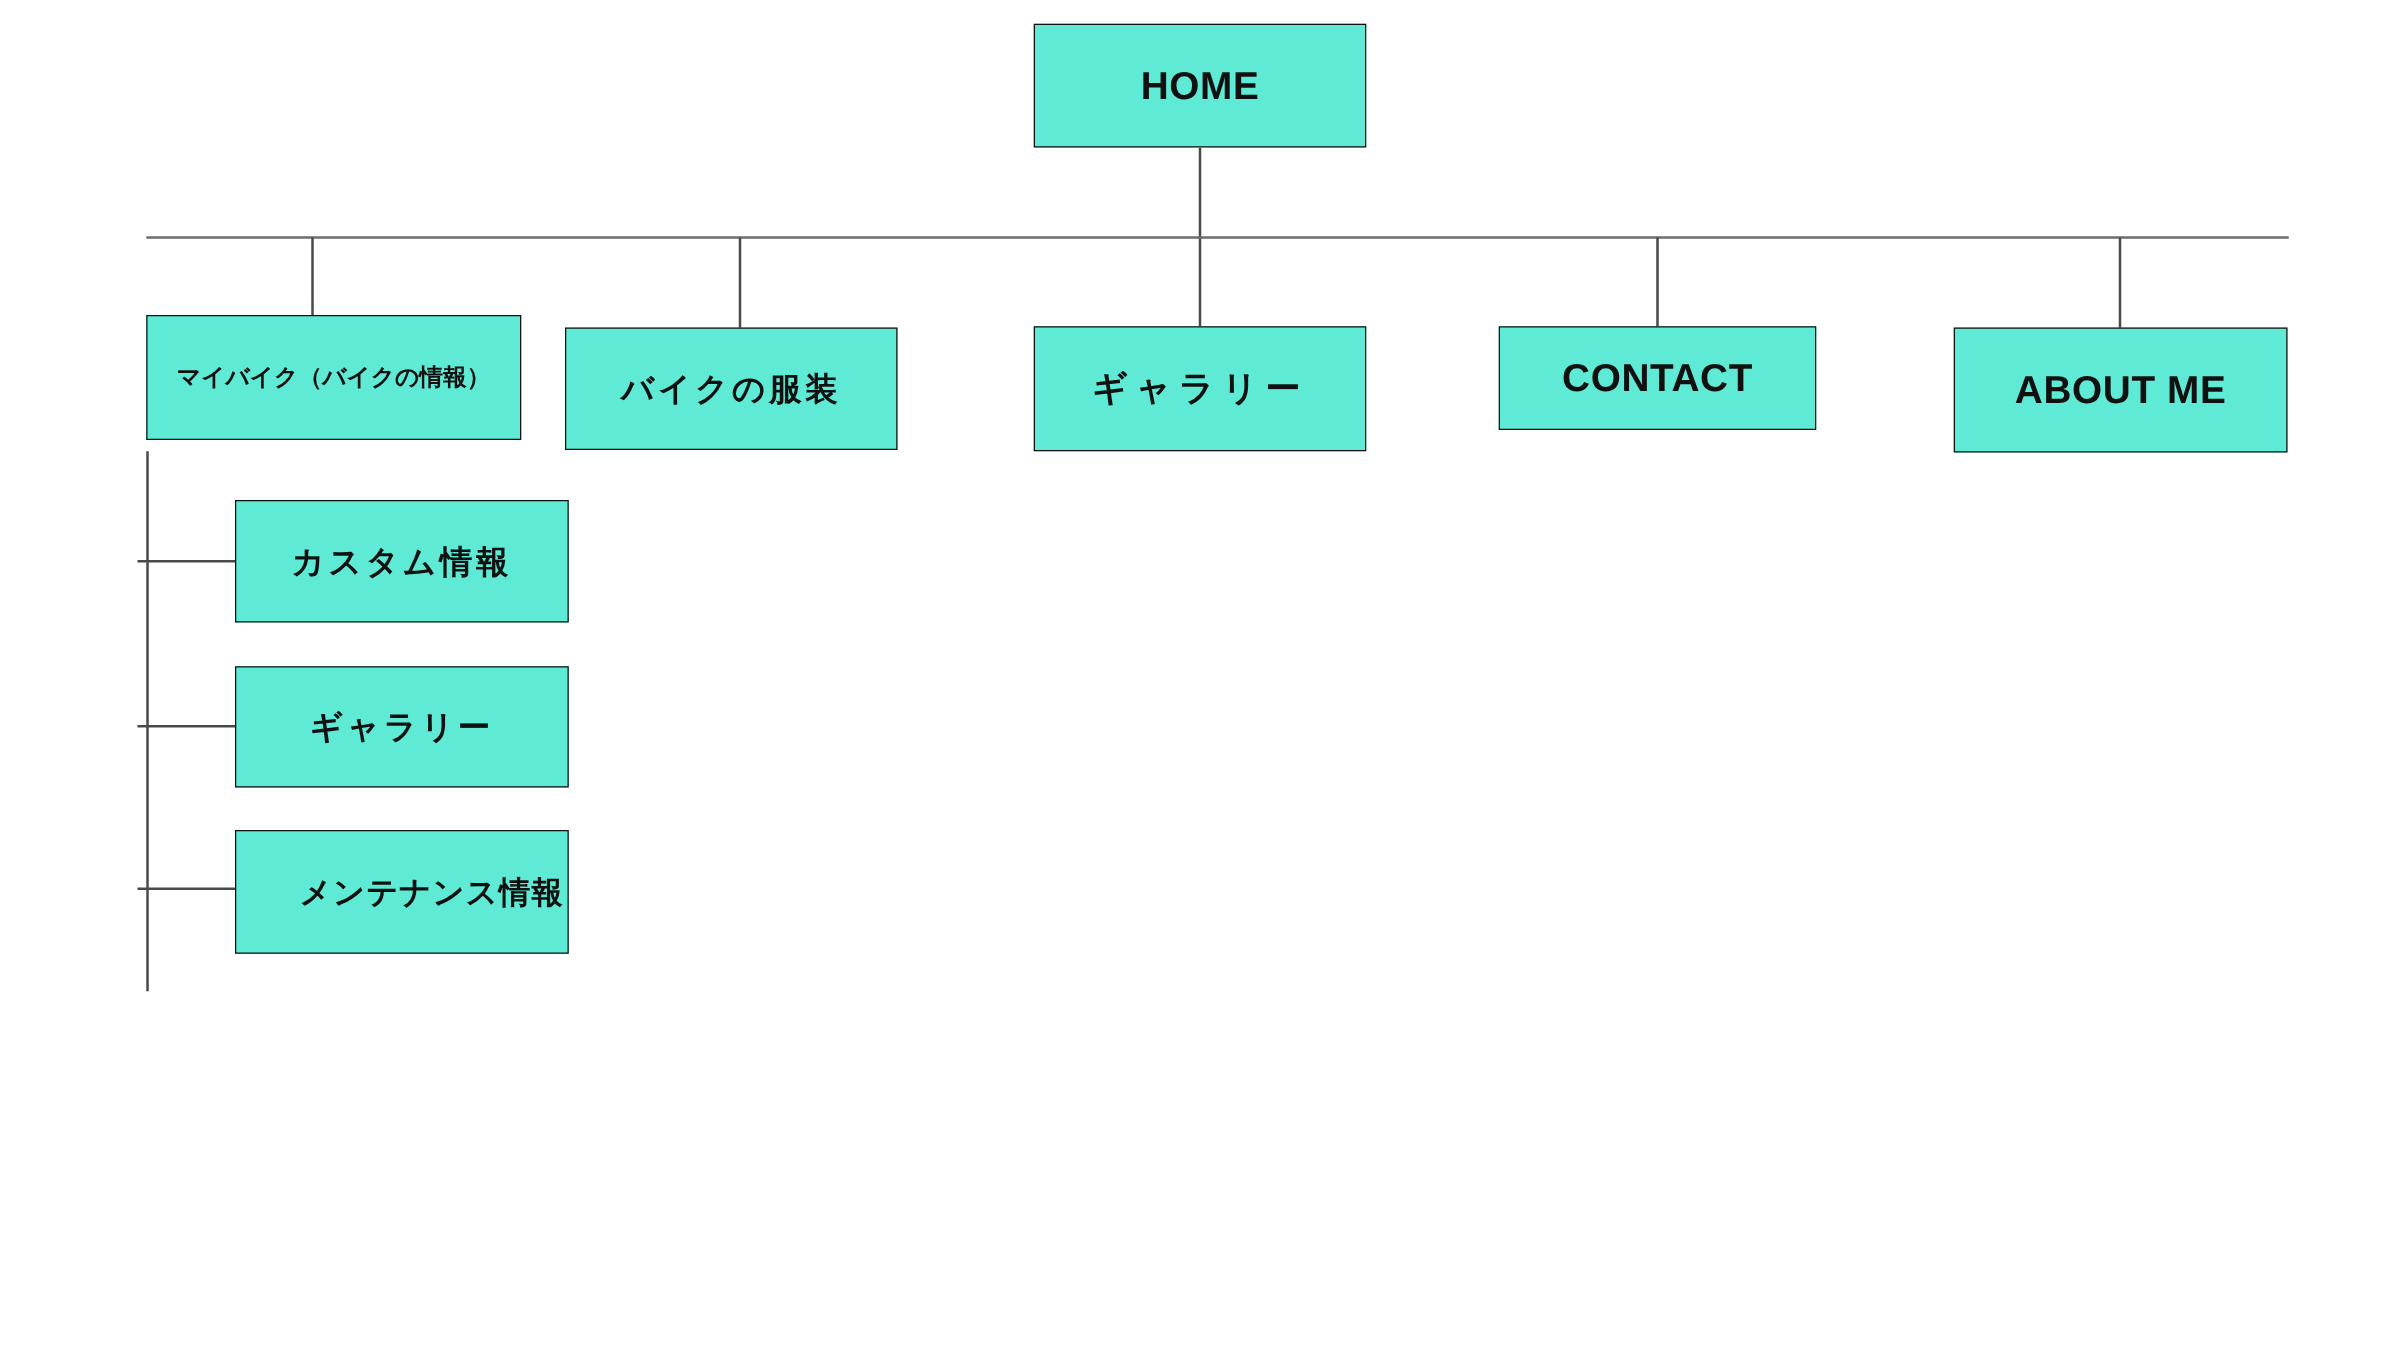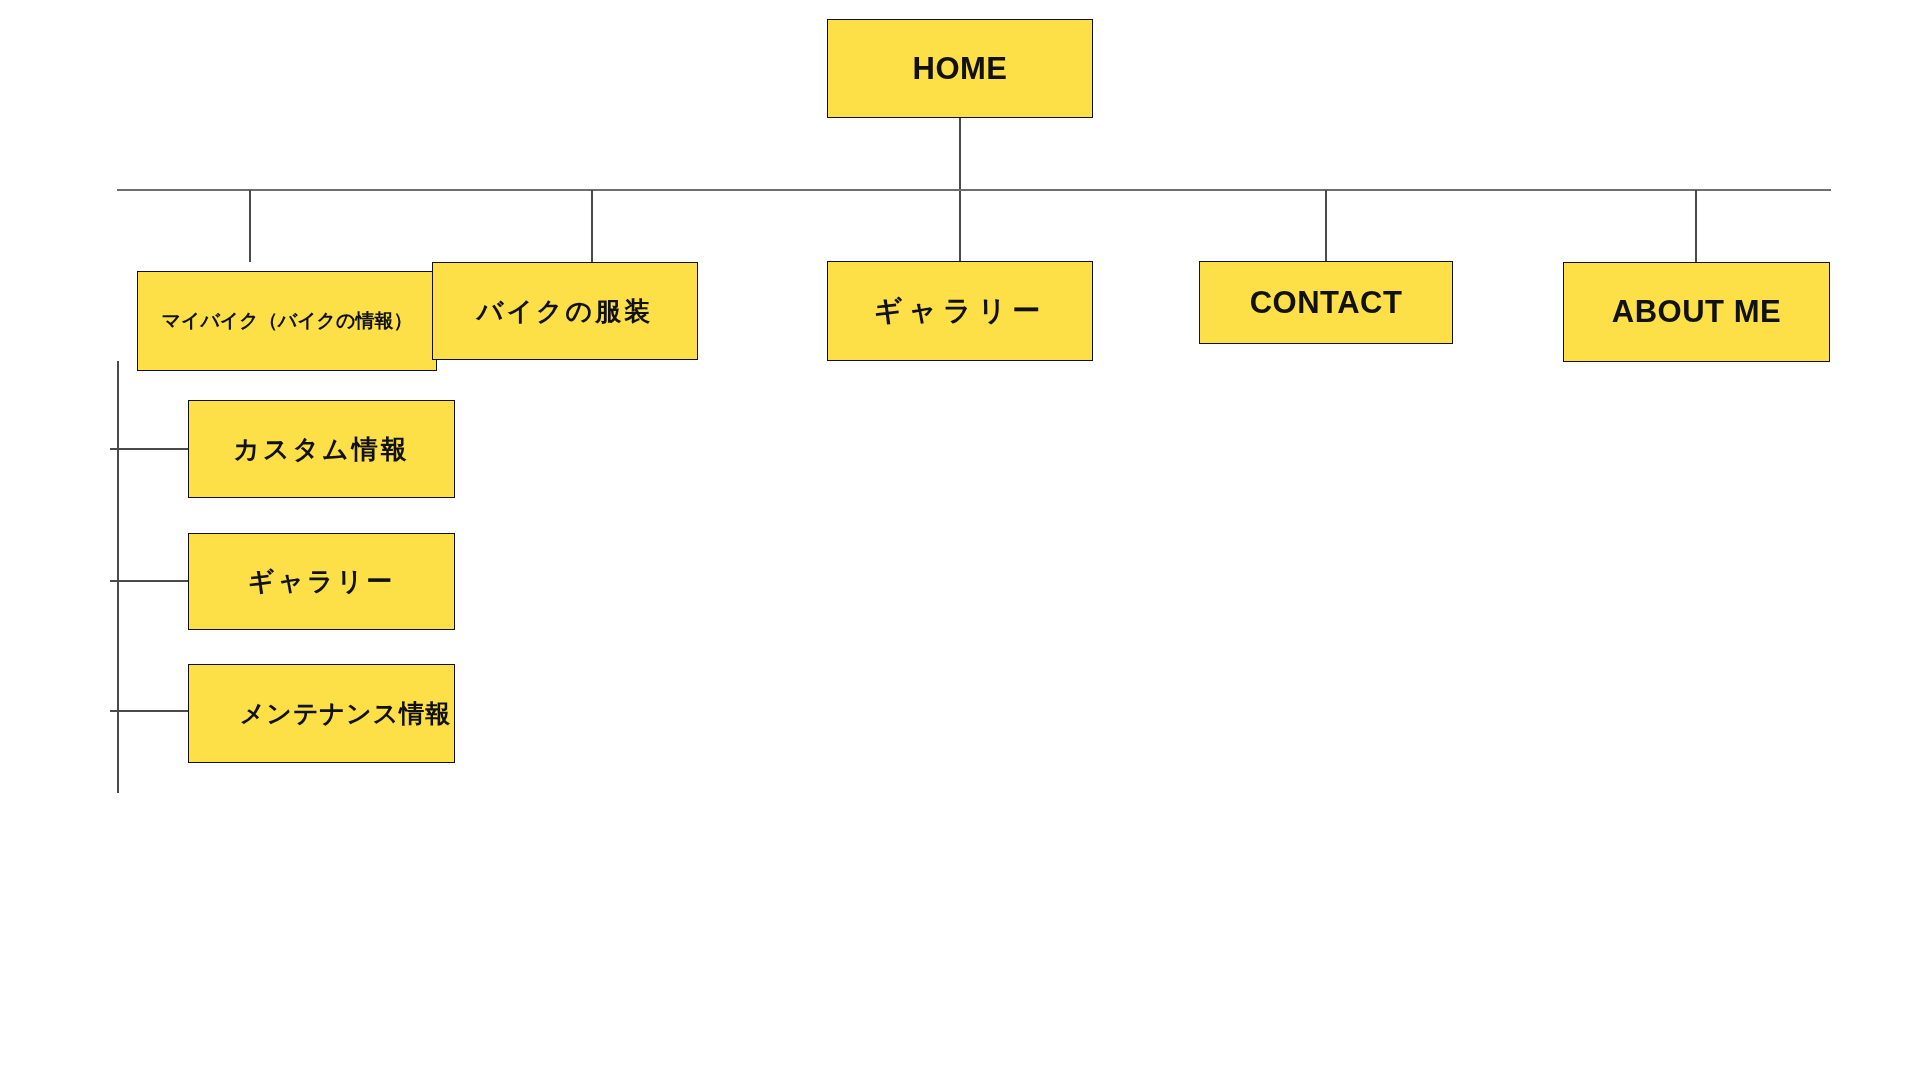--- a/index.html
+++ b/index.html
@@ -9,21 +9,21 @@
   .canvas {
     position: relative;
     width: 1920px;
     height: 1080px;
     background: #ffffff;
     overflow: hidden;
   }
 
   .node {
     position: absolute;
-    background: #fde047;
+    background: #5eead4;
     border: 1.5px solid #111111;
     display: flex;
     align-items: center;
     justify-content: center;
     text-align: center;
     color: #111111;
     font-weight: 700;
     z-index: 2;
   }
 
@@ -45,22 +45,22 @@
   .conn-drop-clothing  { left: 591px; top: 190px; height: 73px; }
   .conn-drop-contact   { left: 1325px; top: 190px; height: 72px; }
   .conn-drop-aboutme   { left: 1695px; top: 190px; height: 73px; }
   .conn-subtree-spine  { left: 117px; top: 361px; height: 432px; }
   .conn-tick-spec      { left: 110px; top: 448px; width: 78px; }
   .conn-tick-custom    { left: 110px; top: 580px; width: 78px; }
   .conn-tick-maint     { left: 110px; top: 710px; width: 78px; }
 
   
   .node-home        { left: 827px; top: 19px;  width: 266px; height: 99px; }
-  .node-mybike      { left: 117px; top: 271px; width: 300px; height: 100px; margin-left: 20px; }
-  .node-clothing    { left: 432px; top: 262px; width: 266px; height: 98px; }
+  .node-mybike      { left: 117px; top: 252px; width: 300px; height: 100px; }
+  .node-clothing    { left: 452px; top: 262px; width: 266px; height: 98px; }
   .node-gallery     { left: 827px; top: 261px; width: 266px; height: 100px; }
   .node-contact     { left: 1199px; top: 261px; width: 254px; height: 83px; }
   .node-aboutme     { left: 1563px; top: 262px; width: 267px; height: 100px; }
   .node-spec        { left: 188px; top: 400px; width: 267px; height: 98px; }
   .node-custom      { left: 188px; top: 533px; width: 267px; height: 97px; }
   .node-maintenance { left: 188px; top: 664px; width: 267px; height: 99px; padding-left: 48px; }
 </style>
 </head>
 <body>
 

